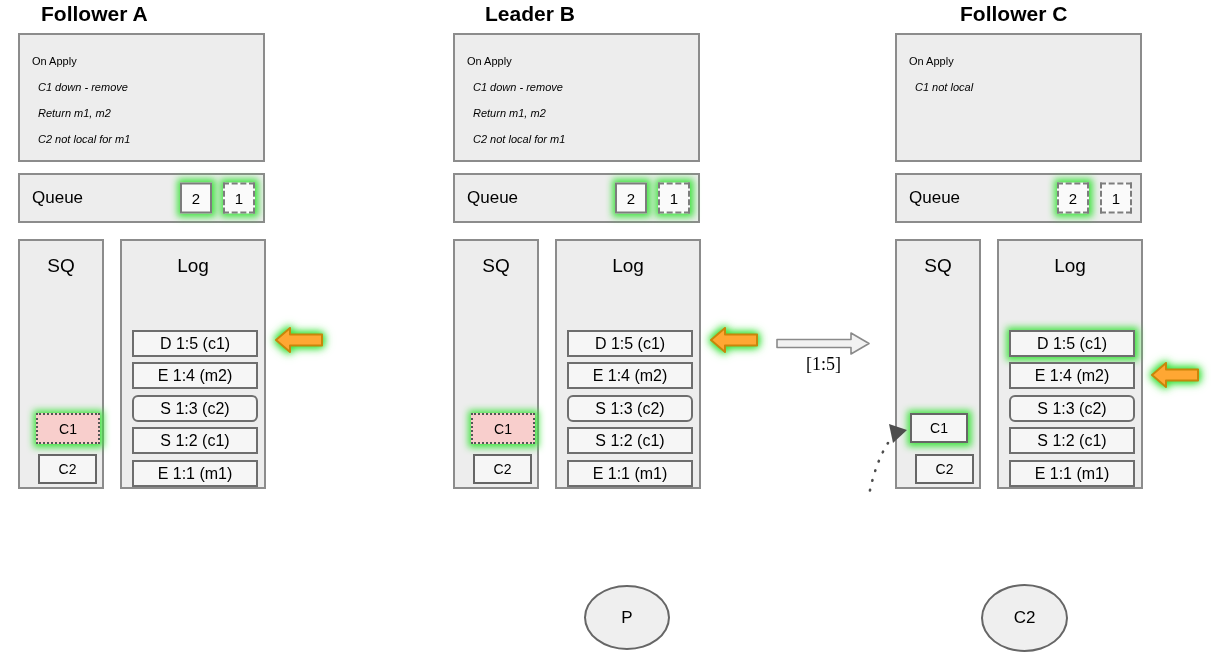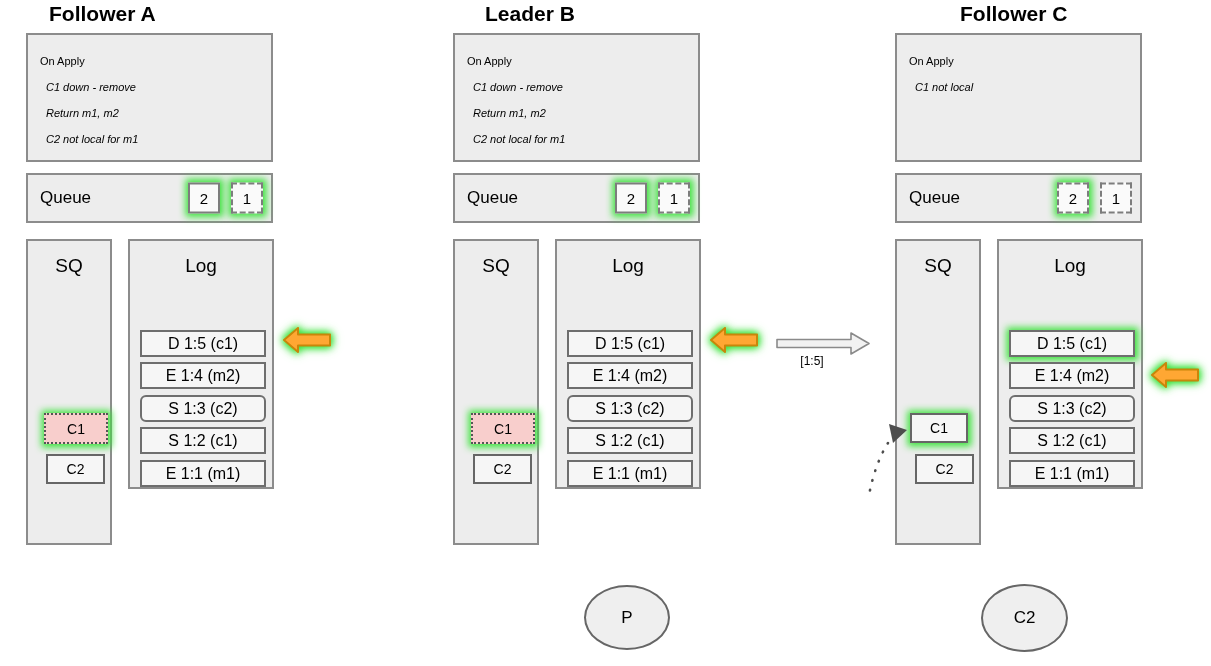--- a/index.html
+++ b/index.html
@@ -5,46 +5,46 @@
   :root{
     --box-fill:#ededed; --box-border:#8c8c8c;
     --entry-fill:#f6f6f6; --entry-border:#6e6e6e;
     --pink-fill:#f8cecc; --orange-fill:#ffa733; --orange-border:#c8860a;
     --glow:#3fe33f; --white-arrow-fill:#f2f2f2; --arrow-border:#8a8a8a; --ink:#000;
   }
   *{margin:0;padding:0;box-sizing:border-box;}
   body{background:#fff;font-family:"Liberation Sans",sans-serif;color:var(--ink);}
   .canvas{position:relative;width:1211px;height:666px;background:#fff;overflow:hidden;}
   .column{position:absolute;top:0;width:330px;height:666px;}
-  .col-a{left:16px;} .col-b{left:443px;} .col-c{left:885px;}
+  .col-a{left:8px;} .col-b{left:443px;} .col-c{left:885px;}
   .col-title{position:absolute;top:2px;left:33px;font-size:21px;font-weight:bold;white-space:nowrap;}
   .col-b .col-title{left:42px;} .col-c .col-title{left:35px;margin-left:40px;}
   .box{position:absolute;background:var(--box-fill);border:2px solid var(--box-border);}
   .on-apply{left:10px;top:33px;width:247px;height:129px;padding:13px 0 0 12px;font-size:11px;line-height:26px;}
   .note{font-style:italic;margin-left:6px;}
   .queue{left:10px;top:173px;width:247px;height:50px;}
   .queue-label{position:absolute;left:12px;top:50%;transform:translateY(-50%);font-size:17px;}
   .chips{position:absolute;right:8px;top:50%;transform:translateY(-50%);display:flex;gap:11px;}
   .chip{width:32px;height:31px;border:2px solid #7d7d7d;background:#fafafa;display:flex;align-items:center;justify-content:center;font-size:15px;}
   .chip.dashed{border-style:dashed;}
   .glow{box-shadow:0 0 7px 3.5px var(--glow);}
-  .sq{left:10px;top:239px;width:86px;height:306px;}
+  .sq{left:10px;top:239px;width:86px;height:250px;}
   .log{left:112px;top:239px;width:146px;height:250px;}
   .panel-label{position:absolute;top:14px;left:0;width:100%;text-align:center;font-size:19px;}
   .sq-item{position:absolute;left:16px;width:64px;height:31px;border:2px solid #666;background:var(--entry-fill);display:flex;align-items:center;justify-content:center;font-size:14px;}
   .sq-c1{top:172px;}
   .sq-c2{top:213px;left:18px;width:59px;height:30px;}
   .col-a .sq-c1,.col-b .sq-c1{background:var(--pink-fill);border:2px dotted #555;}
   .col-c .sq-c1{left:13px;width:58px;height:30px;}
   .log-entry{position:absolute;left:10px;width:126px;height:27px;border:2px solid var(--entry-border);background:var(--entry-fill);display:flex;align-items:center;justify-content:center;font-size:16px;white-space:nowrap;}
   .le0{top:89px;} .le1{top:121px;} .le2{top:154px;border-radius:6px;} .le3{top:186px;} .le4{top:219px;}
   .orange-arrow{position:absolute;left:266px;top:326px;filter:drop-shadow(0 0 4px var(--glow)) drop-shadow(0 0 3px var(--glow));}
   .col-c .orange-arrow{left:265px;top:361px;}
   .white-arrow{position:absolute;left:776px;top:331px;}
-  .range-label{position:absolute;left:783px;top:354px;width:58px;text-align:center;font-size:12px;}
+  .range-label{position:absolute;left:783px;top:354px;width:58px;text-align:right;font-size:18px;font-family:Liberation Serif, serif;}
   .dotted-arrow{position:absolute;left:862px;top:421px;}
   .actor{position:absolute;border:2px solid #666;border-radius:50%;background:#efefef;display:flex;align-items:center;justify-content:center;font-size:17px;}
   .actor-p{left:584px;top:585px;width:86px;height:65px;}
   .actor-c2{left:981px;top:584px;width:87px;height:68px;}
 </style>
 </head>
 <body>
 
 <div class="canvas">
 

